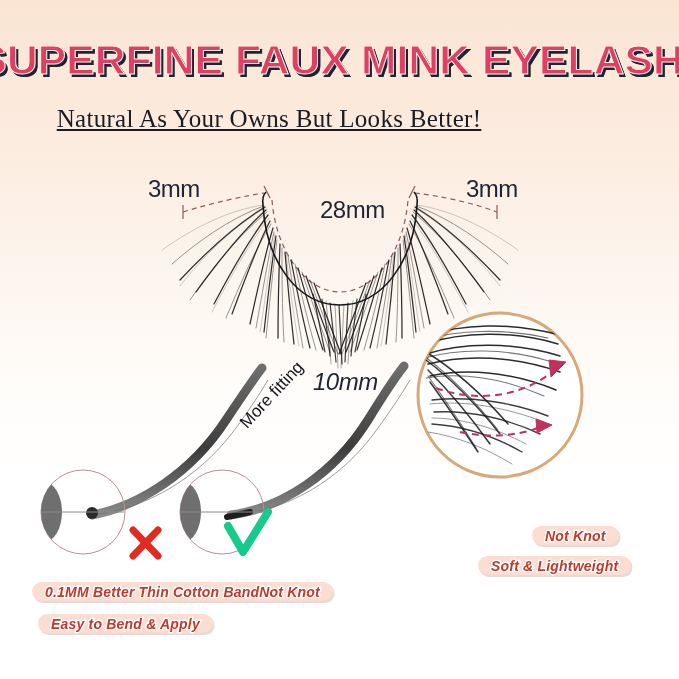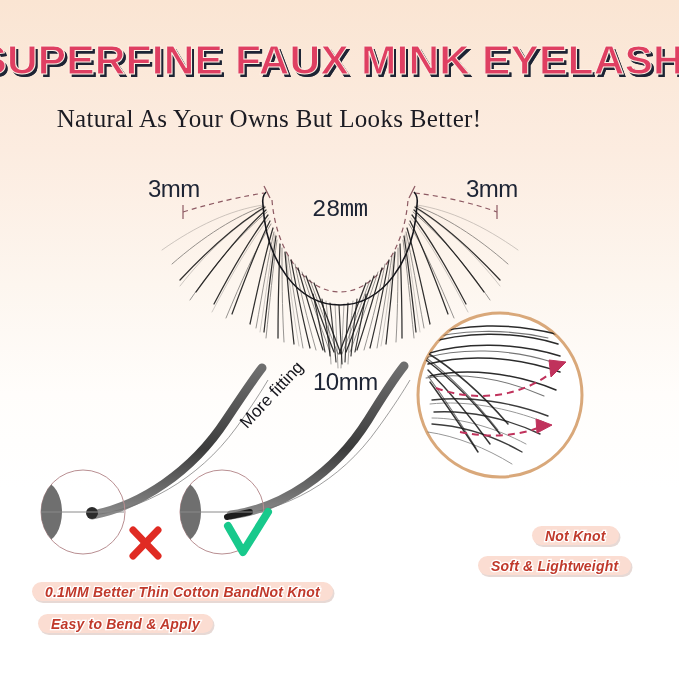--- a/index.html
+++ b/index.html
@@ -36,35 +36,36 @@
        2.5px 3px 0 #1d2434;
     white-space:nowrap;
   }
   #subtitle{
     position:absolute; left:0; top:105px; width:538px;
     text-align:center;
     font-family:"Liberation Serif", serif;
     font-size:25px;
     color:#1b1b22;
     letter-spacing:0.3px;
+    text-decoration:underline;
   }
 
   
   .mm-label{
     position:absolute;
     font-family:"Liberation Sans", sans-serif;
     font-size:24px;
     color:#1d2434;
     letter-spacing:-0.5px;
     white-space:nowrap;
   }
   #label-left-3mm{ left:148px; top:175px; }
   #label-right-3mm{ left:466px; top:175px; }
-  #label-28mm{ left:312px; top:196px;font-family:Liberation Mono, monospace; }
-  #label-10mm{ left:313px; top:368px; }
+  #label-28mm{ left:320px; top:196px; }
+  #label-10mm{ left:313px; top:368px;font-style:italic; }
 
   #label-more-fitting{
     position:absolute;
     left:236px; top:419px;
     font-family:"Liberation Sans", sans-serif;
     font-size:17px;
     color:#15151c;
     transform:rotate(-47deg);
     transform-origin:left top;
     white-space:nowrap;

